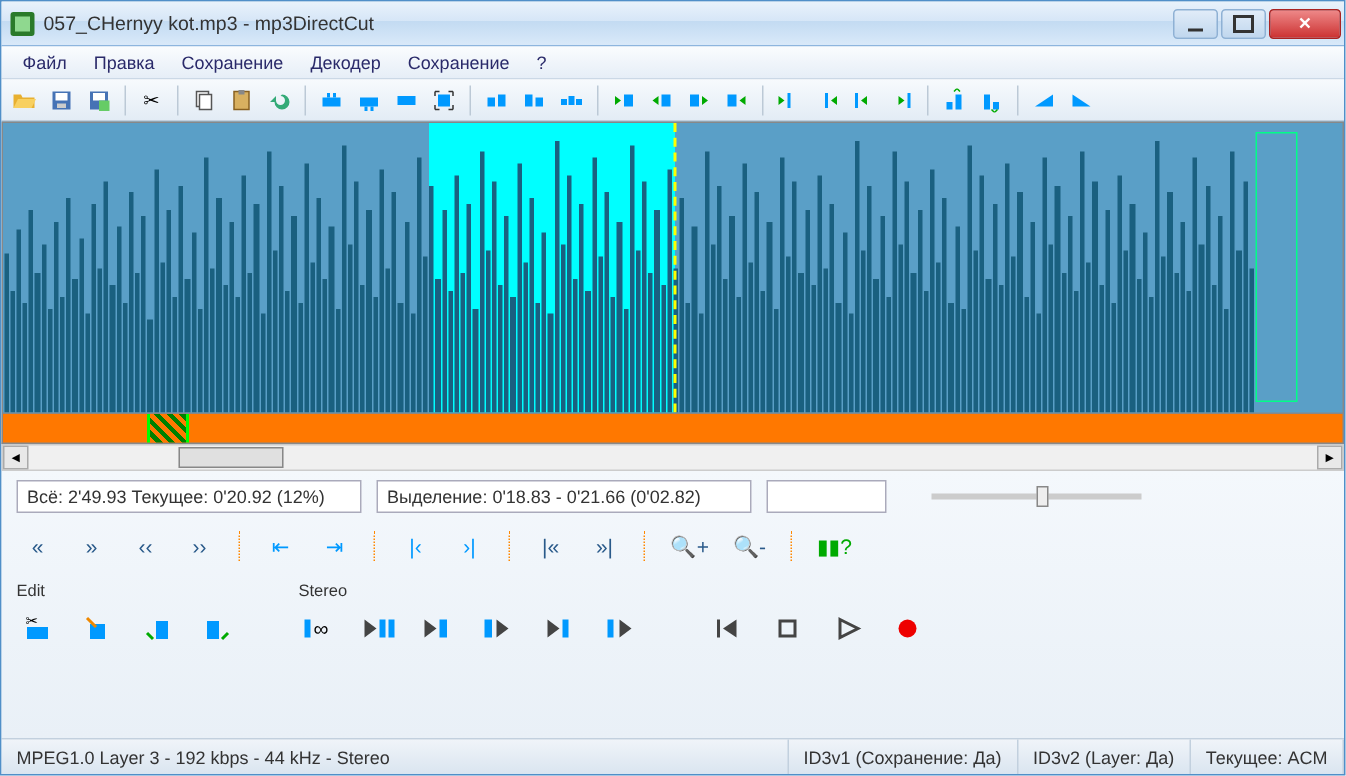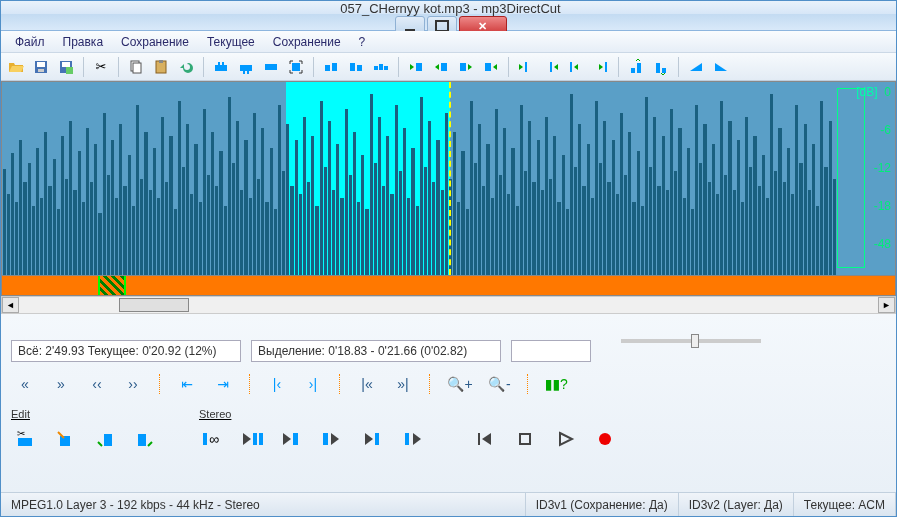--- a/index.html
+++ b/index.html
@@ -15,21 +15,20 @@
   border: 1px solid #508fc8;
 }
 
 .titlebar {
   height: 30px;
   background: linear-gradient(to bottom, #e9f2fb 0%, #d6e6f7 45%, #c3dbf2 46%, #d9e9f9 100%);
   display: flex;
   align-items: center;
   padding: 0 2px 0 6px;
   border-bottom: 1px solid #8db5de;
-  flex-direction: column;
 }
 .titlebar .app-icon {
   width: 16px; height: 16px; margin-right: 6px;
   background: #2a7a2a; border-radius: 2px;
   position: relative;
 }
 .titlebar .app-icon::before {
   content: ""; position: absolute; inset: 3px;
   background: #8fd88f;
 }
@@ -144,39 +143,39 @@
   flex:1;
   background: linear-gradient(to bottom,#f4f8fc,#e9f0f7);
   padding:6px 10px;
   display:flex; flex-direction:column; gap:4px;
 }
 .panel-label { color:#333; font-size:11px; margin-bottom:2px;}
 .nav-row1 { display:flex; gap:10px; align-items:center;}
 .textfield {
   background:#fff; border:1px solid #aab;
   padding:3px 6px; font-size:12px; color:#333;
-  height:22px; display:flex;align-items:center;margin-top:20px;
+  height:22px; display:flex;align-items:center;
 }
 .nav-row1 .tf1 { width:230px;}
 .nav-row1 .tf2 { width:250px;}
 .nav-row1 .tf3 { width:80px;}
 .slider-track { width:140px; height:4px; background:#ccc; position:relative; margin-left:20px;}
 .slider-thumb { position:absolute; left:50%; top:-5px; width:8px;height:14px;background:#eee;border:1px solid #888;}
 
 .btn-row { display:flex; align-items:center; gap:8px; margin-top:6px;}
 .nbtn {
   min-width:28px; height:24px;
   display:flex;align-items:center;justify-content:center;
   cursor:pointer; font-size:14px;
   color:#2a5a8a;
   padding:0 4px;
 }
 .vsep { width:2px; height:20px; border-left:1px dotted #f80; margin:0 4px;}
 
-.edit-audio-row { display:flex; gap:40px; margin-top:8px;text-decoration:underline;}
+.edit-audio-row { display:flex; gap:40px; margin-top:8px;}
 .edit-section, .audio-section { display:flex;flex-direction:column;}
 .ea-btns { display:flex; gap:12px; align-items:center; margin-top:4px;}
 .ea-btn {
   width:28px;height:26px;display:flex;align-items:center;justify-content:center;
   cursor:pointer;
 }
 
 
 .statusbar {
   height:24px;
@@ -198,21 +197,21 @@
     <div class="winbtn min"></div>
     <div class="winbtn max"></div>
     <div class="winbtn close"></div>
   </div>
 </div>
 
 <div class="menubar">
   <span>Файл</span>
   <span>Правка</span>
   <span>Сохранение</span>
-  <span>Текущее</span>
+  <span>Декодер</span>
   <span>Сохранение</span>
   <span>?</span>
 </div>
 
 <div class="toolbar">
   <div class="tbtn">
       <svg viewBox="0 0 16 16">
         <path fill="#e8b030" d="M1 4h5l1 2h8v7H1z"></path>
         <path fill="#f8d060" d="M1 13l3-6h12l-3 6z"></path>
       </svg>
@@ -574,27 +573,20 @@
       <span style="height: 44%;"></span>
       <span style="height: 68%;"></span>
       <span style="height: 36%;"></span>
       <span style="height: 90%;"></span>
       <span style="height: 56%;"></span>
       <span style="height: 80%;"></span>
       <span style="height: 50%;"></span>
     </div>
   <div class="cursor-line"></div>
   <div class="level-meter"></div>
-  <div class="db-scale">
-    <div><span class="lbl">[dB]</span>&nbsp;&nbsp;<span>0</span></div>
-    <div>-6</div>
-    <div>-12</div>
-    <div>-18</div>
-    <div>-48</div>
-  </div>
 </div>
 
 <div class="orange-strip">
   <div class="sel-marker"></div>
 </div>
 
 <div class="hscroll">
   <div class="arrow">◄</div>
   <div class="thumb"></div>
   <div style="flex:1"></div>

